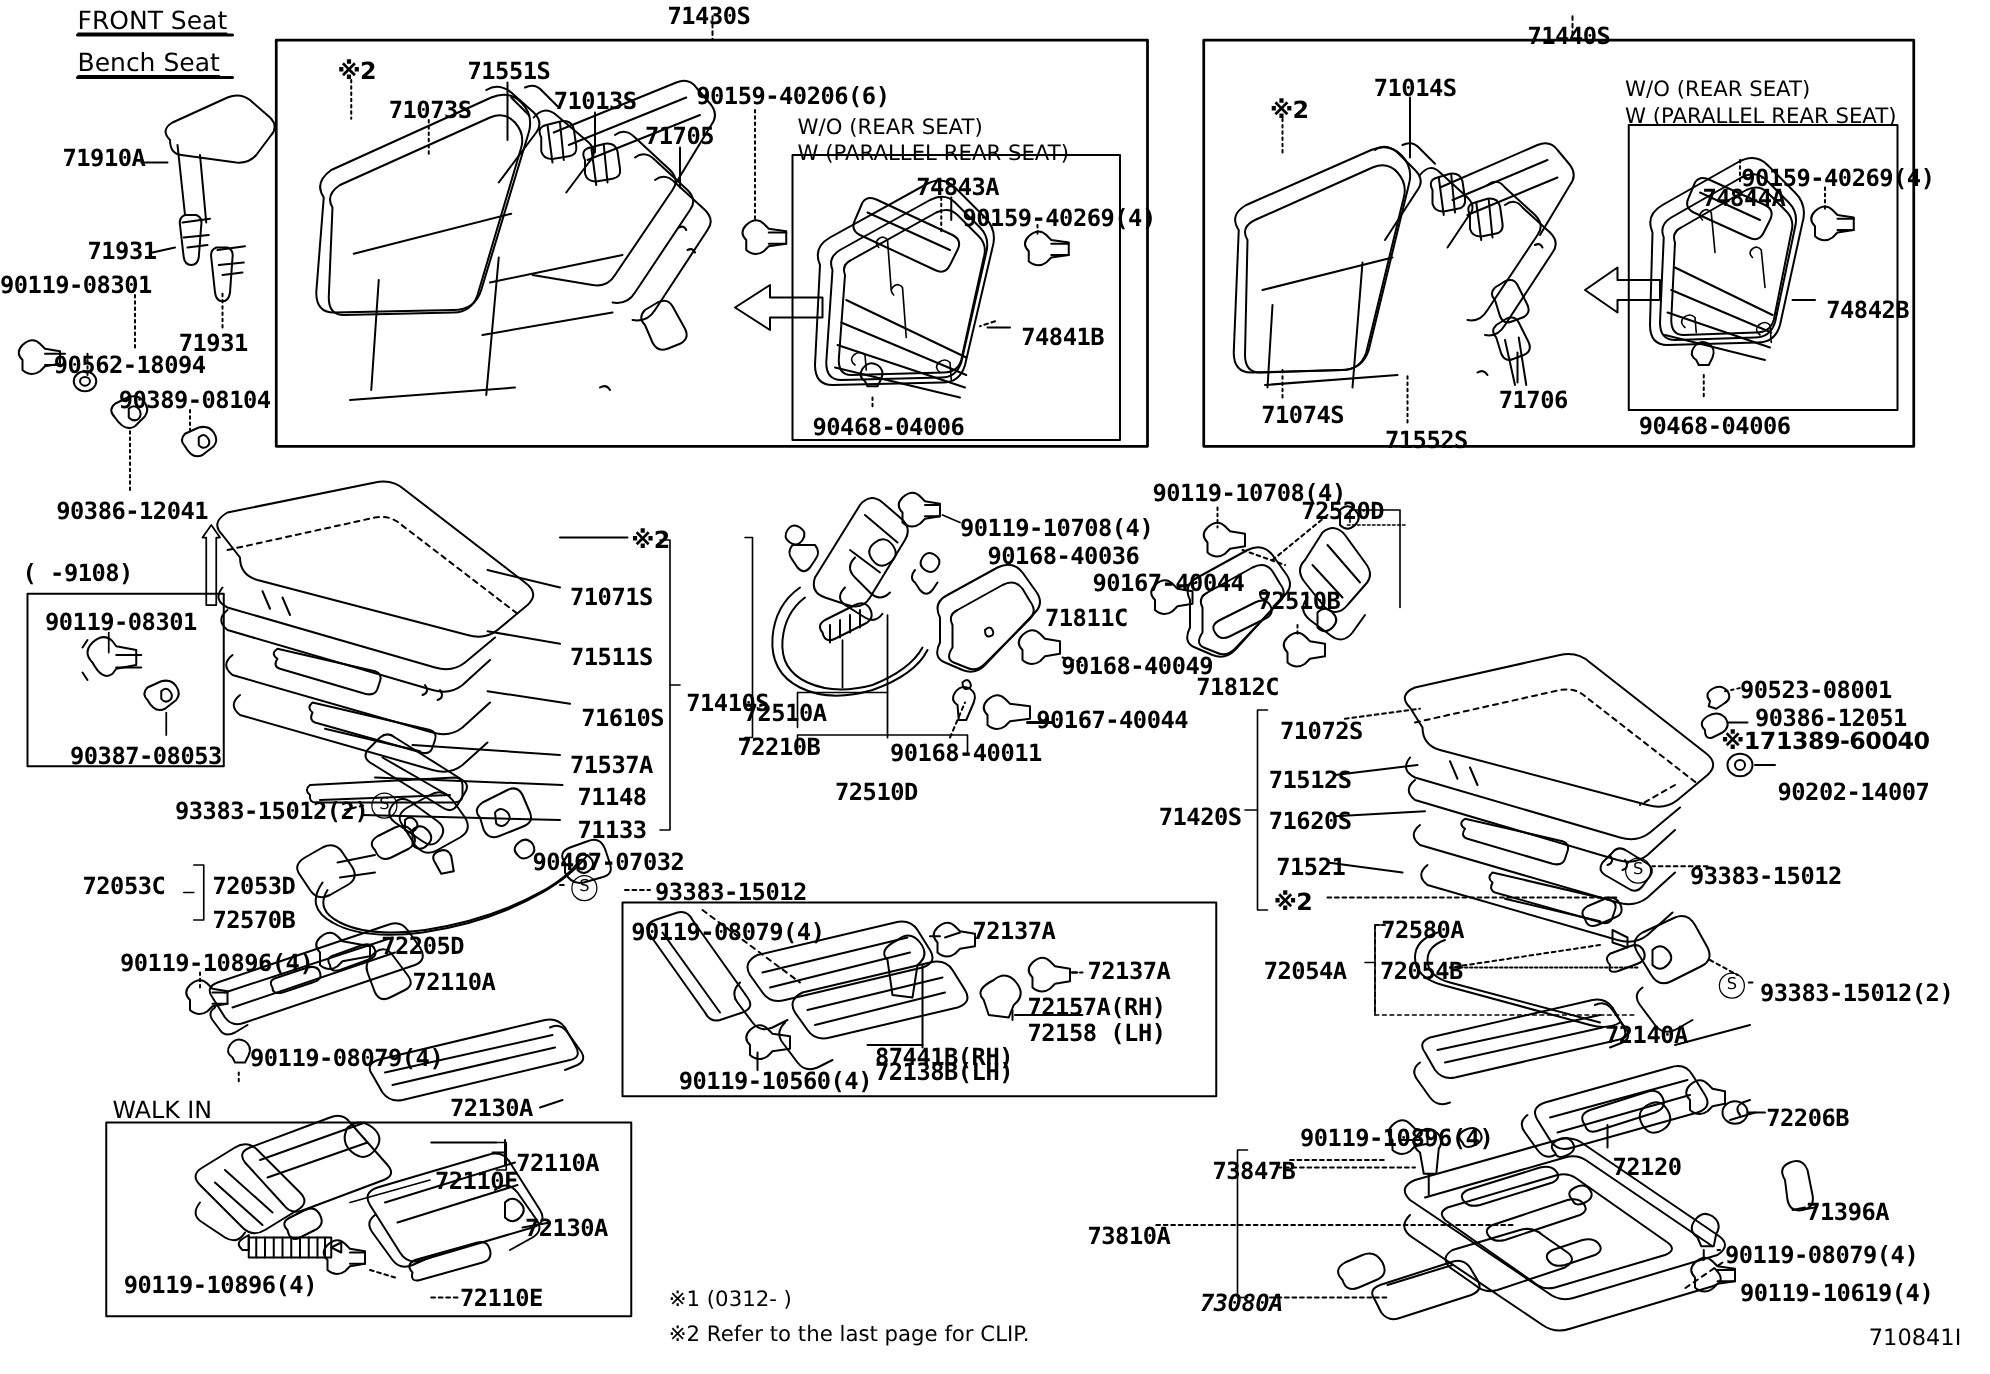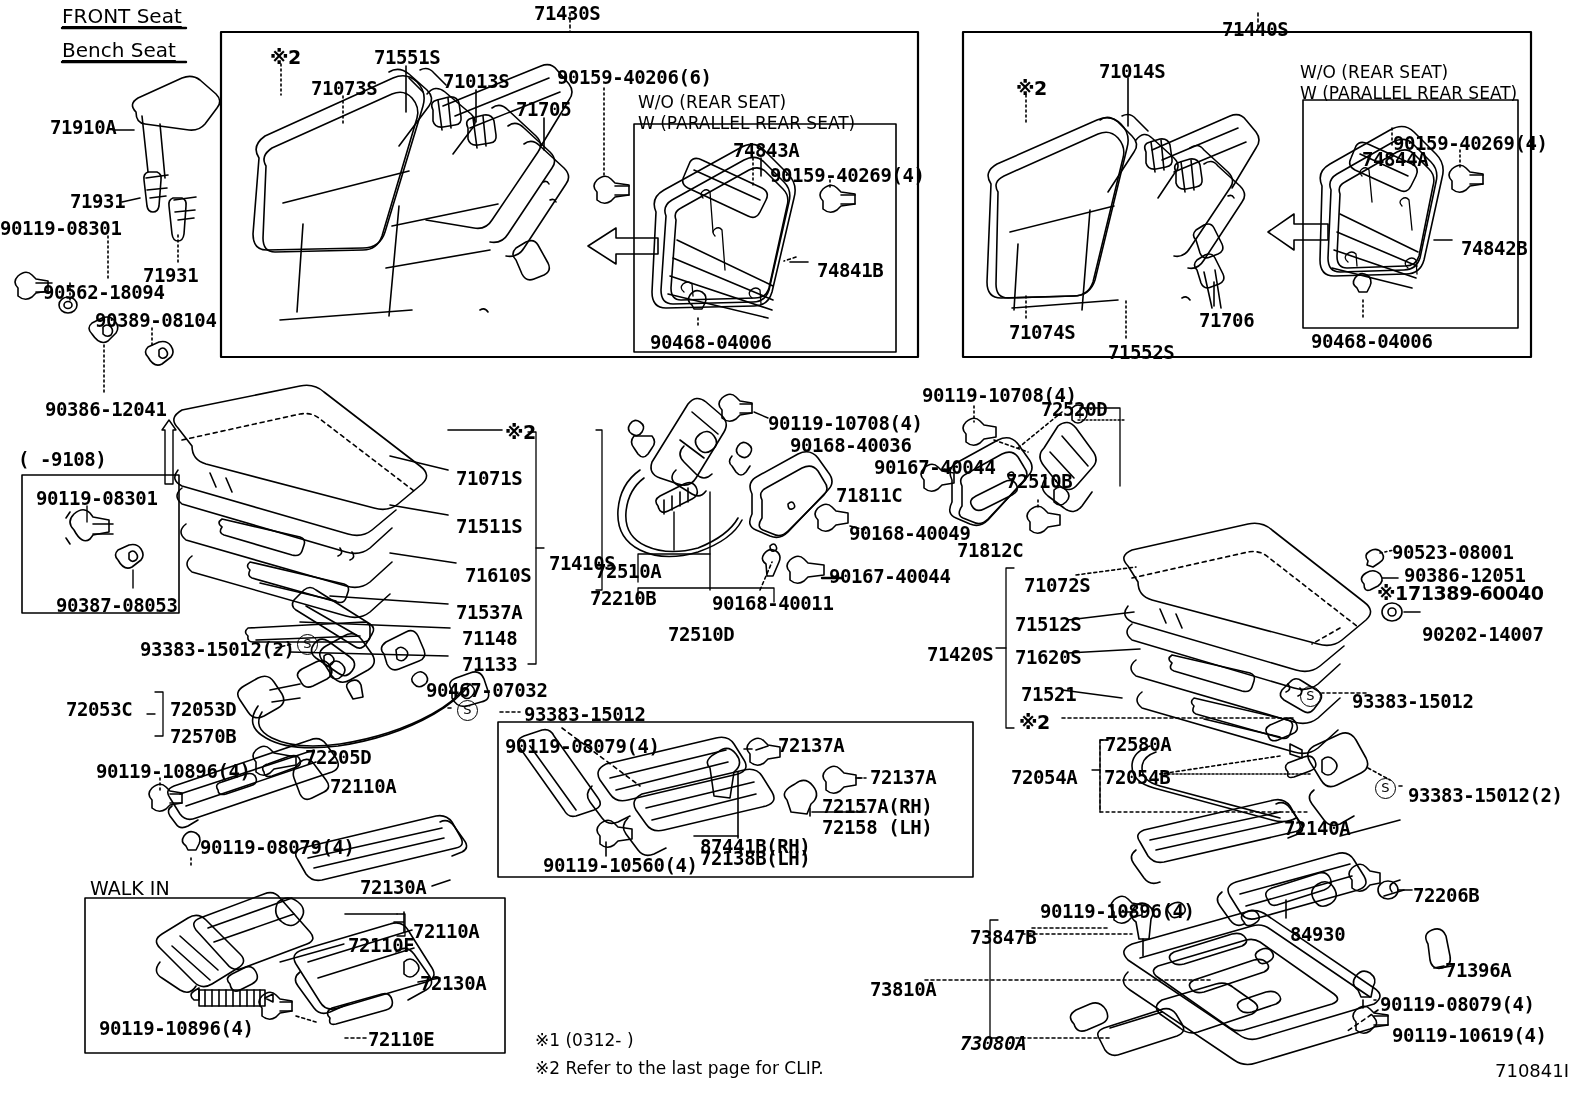--- a/index.html
+++ b/index.html
@@ -564,21 +564,21 @@
       <div class="lbl" style="left: 1021px; top: 685px;">71521</div>
       <div class="lbl kanji" style="left: 1019px; top: 713px;">※2</div>
       <div class="lbl" style="left: 1352px; top: 692px;">93383-15012</div>
       <div class="lbl" style="left: 1105px; top: 735px;">72580A</div>
       <div class="lbl" style="left: 1011px; top: 768px;">72054A</div>
       <div class="lbl" style="left: 1104px; top: 768px;">72054B</div>
       <div class="lbl" style="left: 1408px; top: 786px;">93383-15012(2)</div>
       <div class="lbl" style="left: 1284px; top: 819px;">72140A</div>
       <div class="lbl" style="left: 1040px; top: 902px;">90119-10896(4)</div>
       <div class="lbl" style="left: 1413px; top: 886px;">72206B</div>
-      <div class="lbl" style="left: 1290px; top: 925px;">84930</div>
+      <div class="lbl" style="left: 1290px; top: 925px;">72120</div>
       <div class="lbl" style="left: 970px; top: 928px;">73847B</div>
       <div class="lbl" style="left: 870px; top: 980px;">73810A</div>
       <div class="lbl" style="left: 1445px; top: 961px;">71396A</div>
       <div class="lbl" style="left: 1380px; top: 995px;">90119-08079(4)</div>
       <div class="lbl" style="left: 1392px; top: 1026px;">90119-10619(4)</div>
       <div class="lbl" style="left: 960px; top: 1034px; font-style: italic;">73080A</div>
       <div class="lbl" style="left: 524px; top: 705px;">93383-15012</div>
       <div class="lbl" style="left: 505px; top: 737px;">90119-08079(4)</div>
       <div class="lbl" style="left: 778px; top: 736px;">72137A</div>
       <div class="lbl" style="left: 870px; top: 768px;">72137A</div>

